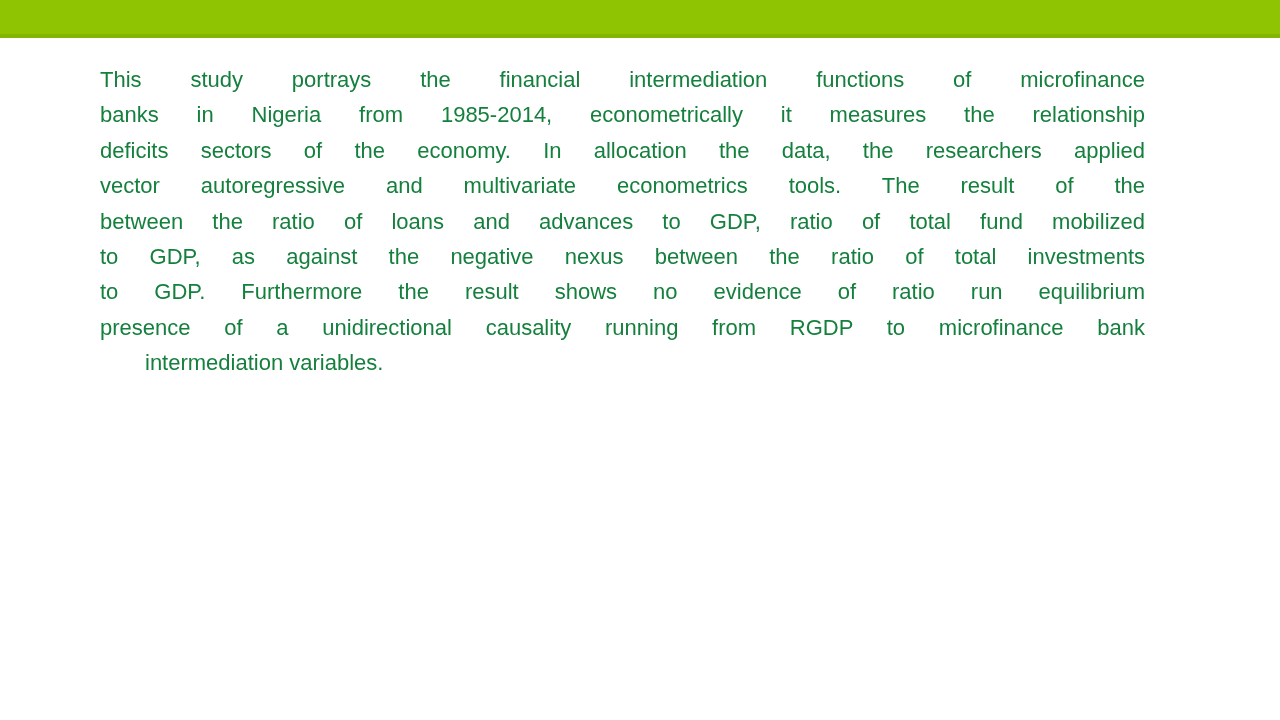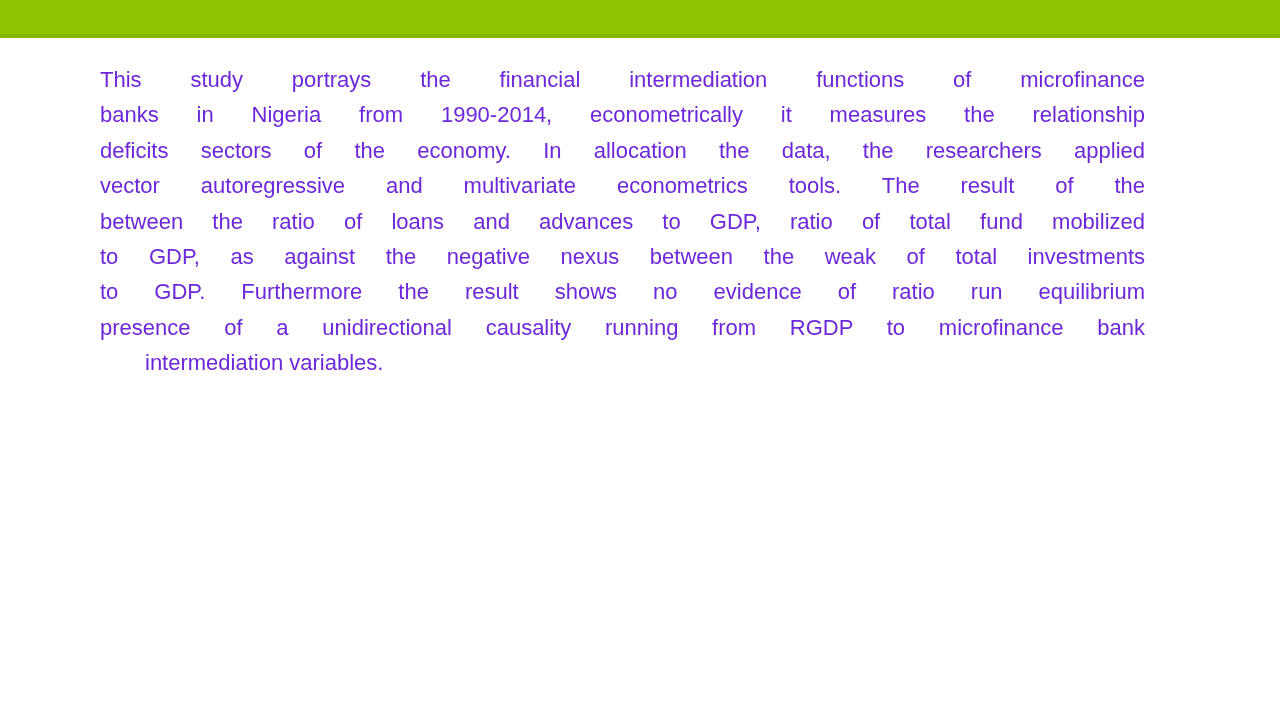--- a/index.html
+++ b/index.html
@@ -42,24 +42,24 @@
   .abstract .line.last {
     text-align-last: left;
     margin-left: 45px;
   }
 </style>
 </head>
 <body>
 
 <div class="slide">
   <div class="top-bar"></div>
-  <div class="abstract" style="color: #6d28d9;">
+  <div class="abstract" style="color: #15803d;">
       <div class="line">This study portrays the financial intermediation functions of microfinance</div>
-      <div class="line">banks in Nigeria from 1990-2014, econometrically it measures the relationship</div>
+      <div class="line">banks in Nigeria from 1985-2014, econometrically it measures the relationship</div>
       <div class="line">deficits sectors of the economy. In allocation the data, the researchers applied</div>
       <div class="line">vector autoregressive and multivariate econometrics tools. The result of the</div>
       <div class="line">between the ratio of loans and advances to GDP, ratio of total fund mobilized</div>
-      <div class="line">to GDP, as against the negative nexus between the weak of total investments</div>
+      <div class="line">to GDP, as against the negative nexus between the ratio of total investments</div>
       <div class="line">to GDP. Furthermore the result shows no evidence of ratio run equilibrium</div>
       <div class="line">presence of a unidirectional causality running from RGDP to microfinance bank</div>
       <div class="line last">intermediation variables.</div>
     </div>
 </div>
 
 </body></html>

